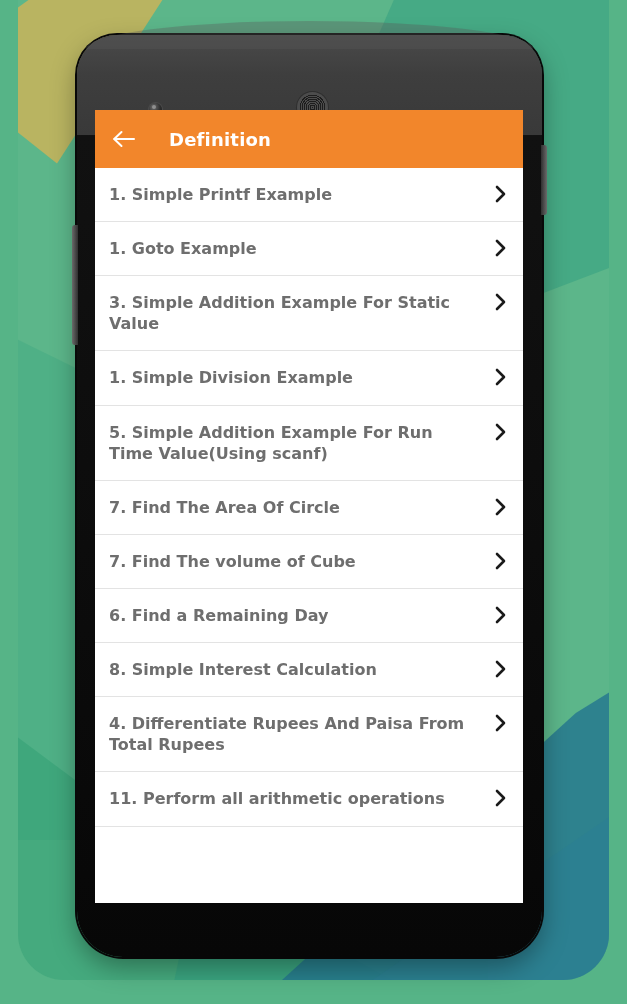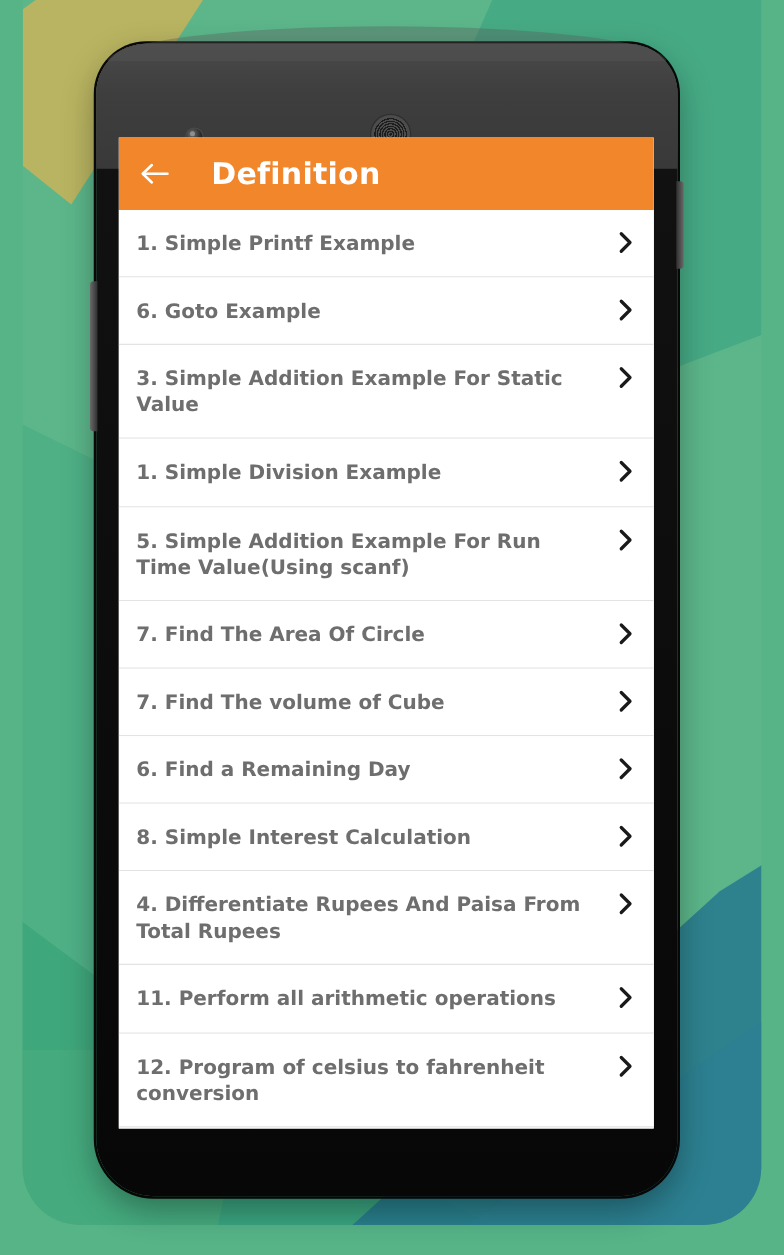--- a/index.html
+++ b/index.html
@@ -140,21 +140,21 @@
     position:relative;
   }
   #back-arrow {
     width:30px; height:30px;
     display:flex; align-items:center; justify-content:center;
     flex:0 0 auto;
   }
   #back-arrow svg { display:block; }
   #appbar-title {
     color:#ffffff;
-    font-size:24px;
+    font-size:18px;
     font-weight:bold;
     margin-left:30px;
     letter-spacing:.2px;
     font-family:"DejaVu Sans", sans-serif;
   }
 
   
   #list { background:#fff; }
   .row {
     display:flex;
@@ -218,21 +218,21 @@
     <div id="list">
         <div class="row">
           <div class="row-label">1. Simple Printf Example</div>
           <div class="row-chevron">
             <svg width="13" height="18" viewBox="0 0 13 18" aria-hidden="true">
               <path d="M3 2 L10 9 L3 16" fill="none" stroke="#1A1A1A" stroke-width="2.6" stroke-linecap="round" stroke-linejoin="round"></path>
             </svg>
           </div>
         </div>
         <div class="row">
-          <div class="row-label">6. Goto Example</div>
+          <div class="row-label">1. Goto Example</div>
           <div class="row-chevron">
             <svg width="13" height="18" viewBox="0 0 13 18" aria-hidden="true">
               <path d="M3 2 L10 9 L3 16" fill="none" stroke="#1A1A1A" stroke-width="2.6" stroke-linecap="round" stroke-linejoin="round"></path>
             </svg>
           </div>
         </div>
         <div class="row">
           <div class="row-label">3. Simple Addition Example For Static Value</div>
           <div class="row-chevron">
             <svg width="13" height="18" viewBox="0 0 13 18" aria-hidden="true">
@@ -291,28 +291,20 @@
         <div class="row">
           <div class="row-label">4. Differentiate Rupees And Paisa From Total Rupees</div>
           <div class="row-chevron">
             <svg width="13" height="18" viewBox="0 0 13 18" aria-hidden="true">
               <path d="M3 2 L10 9 L3 16" fill="none" stroke="#1A1A1A" stroke-width="2.6" stroke-linecap="round" stroke-linejoin="round"></path>
             </svg>
           </div>
         </div>
         <div class="row">
           <div class="row-label">11. Perform all arithmetic operations</div>
-          <div class="row-chevron">
-            <svg width="13" height="18" viewBox="0 0 13 18" aria-hidden="true">
-              <path d="M3 2 L10 9 L3 16" fill="none" stroke="#1A1A1A" stroke-width="2.6" stroke-linecap="round" stroke-linejoin="round"></path>
-            </svg>
-          </div>
-        </div>
-        <div class="row">
-          <div class="row-label">12. Program of celsius to fahrenheit conversion</div>
           <div class="row-chevron">
             <svg width="13" height="18" viewBox="0 0 13 18" aria-hidden="true">
               <path d="M3 2 L10 9 L3 16" fill="none" stroke="#1A1A1A" stroke-width="2.6" stroke-linecap="round" stroke-linejoin="round"></path>
             </svg>
           </div>
         </div>
       </div>
 
   </div>
 </div>

